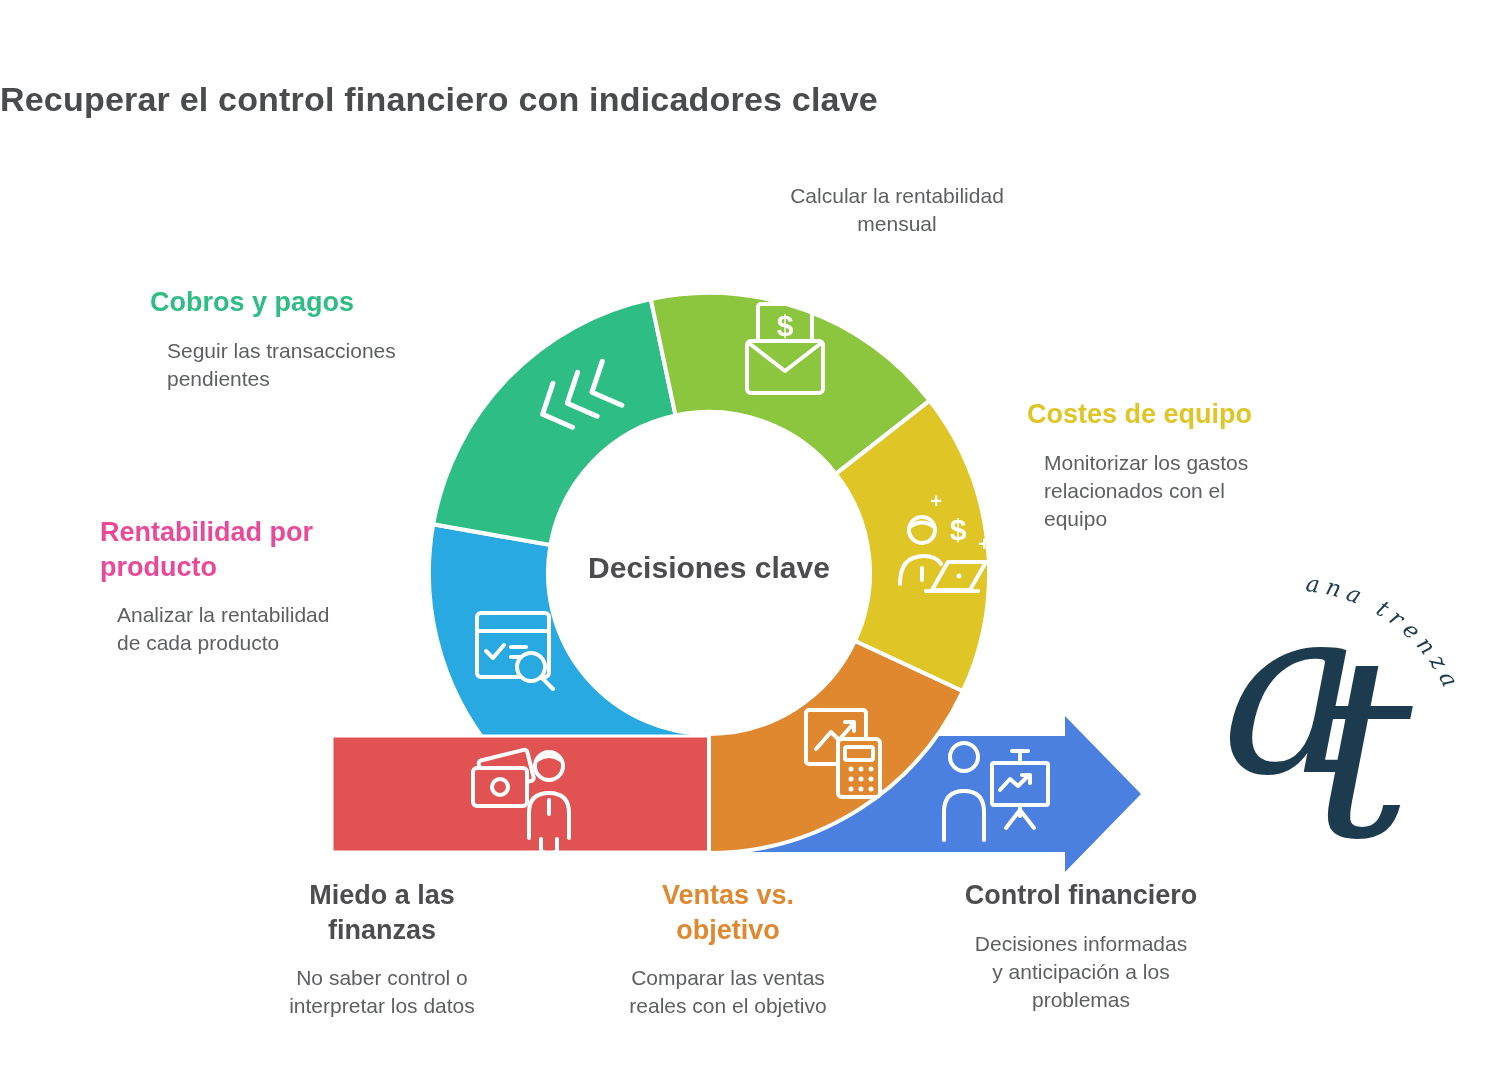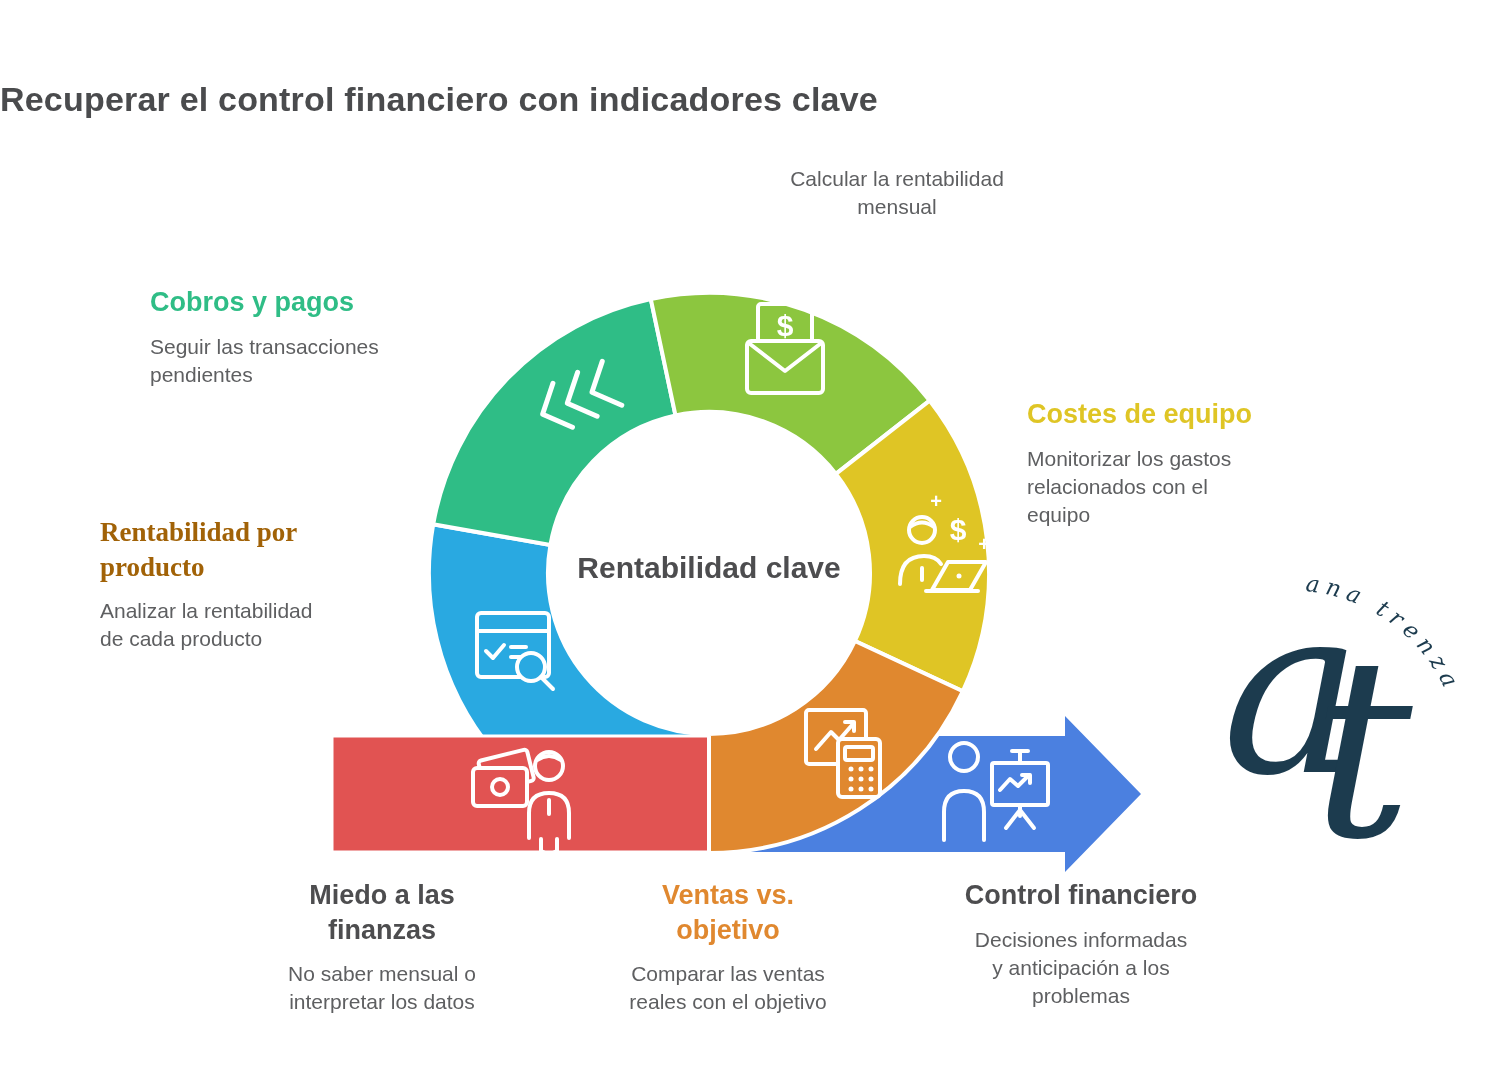--- a/index.html
+++ b/index.html
@@ -14,21 +14,21 @@
   }
   .center-label{
     position:absolute;left:509px;top:551px;width:400px;text-align:center;
     font-size:30px;font-weight:700;color:#4D4D4F;
   }
   .callout{position:absolute;}
   .callout .h{
     font-size:27px;font-weight:700;line-height:1.28;white-space:pre-line;margin:0 0 13px 0;
   }
   .callout .d{
-    font-size:21px;line-height:1.35;color:#5E5F61;white-space:pre-line;margin:0;
+    font-size:21px;line-height:1.35;color:#5E5F61;white-space:pre-line;margin:17px;
   }
   .align-right{}
   .align-left{text-align:left;}
   .align-center{text-align:center;}
   .co-margen{left:640px;top:165px;width:514px;}
   .co-cobros{left:150px;top:285px;width:322px;}
   .co-rentabilidad{left:100px;top:515px;width:298px;}
   .co-costes{left:1027px;top:397px;width:300px;}
   .co-miedo{left:222px;top:878px;width:320px;}
   .co-ventas{left:568px;top:878px;width:320px;}
@@ -143,51 +143,51 @@
       <text x="1312" y="835" font-size="250" fill="#1C3B4E">t</text>
       <path id="at-arc" d="M1305,591 A170,170 0 0 1 1450,702" fill="none" stroke="none"></path>
       <text font-size="23" letter-spacing="6" fill="#1C3B4E">
         <textPath href="#at-arc">ana trenza</textPath>
       </text>
     </g>
   </svg>
 
   <h1 class="title">Recuperar el control financiero con indicadores clave</h1>
 
-  <div class="center-label">Rentabilidad clave</div>
+  <div class="center-label">Decisiones clave</div>
 
   <div class="callout co-margen align-center">
     <div class="d">Calcular la rentabilidad
 mensual</div>
   </div>
 
   <div class="callout co-cobros align-right">
     <div class="h" style="color: rgb(47, 189, 134);">Cobros y pagos</div>
     <div class="d">Seguir las transacciones
 pendientes</div>
   </div>
 
   <div class="callout co-rentabilidad align-right">
-    <div class="h" style="color: #a16207; font-family: Liberation Serif, serif;">Rentabilidad por
+    <div class="h" style="color: #ec4899;">Rentabilidad por
 producto</div>
     <div class="d">Analizar la rentabilidad
 de cada producto</div>
   </div>
 
   <div class="callout co-costes align-left">
     <div class="h" style="color: rgb(223, 197, 37);">Costes de equipo</div>
     <div class="d">Monitorizar los gastos
 relacionados con el
 equipo</div>
   </div>
 
   <div class="callout co-miedo align-center">
     <div class="h" style="color: rgb(77, 77, 79);">Miedo a las
 finanzas</div>
-    <div class="d">No saber mensual o
+    <div class="d">No saber control o
 interpretar los datos</div>
   </div>
 
   <div class="callout co-ventas align-center">
     <div class="h" style="color: rgb(224, 136, 47);">Ventas vs.
 objetivo</div>
     <div class="d">Comparar las ventas
 reales con el objetivo</div>
   </div>
 

